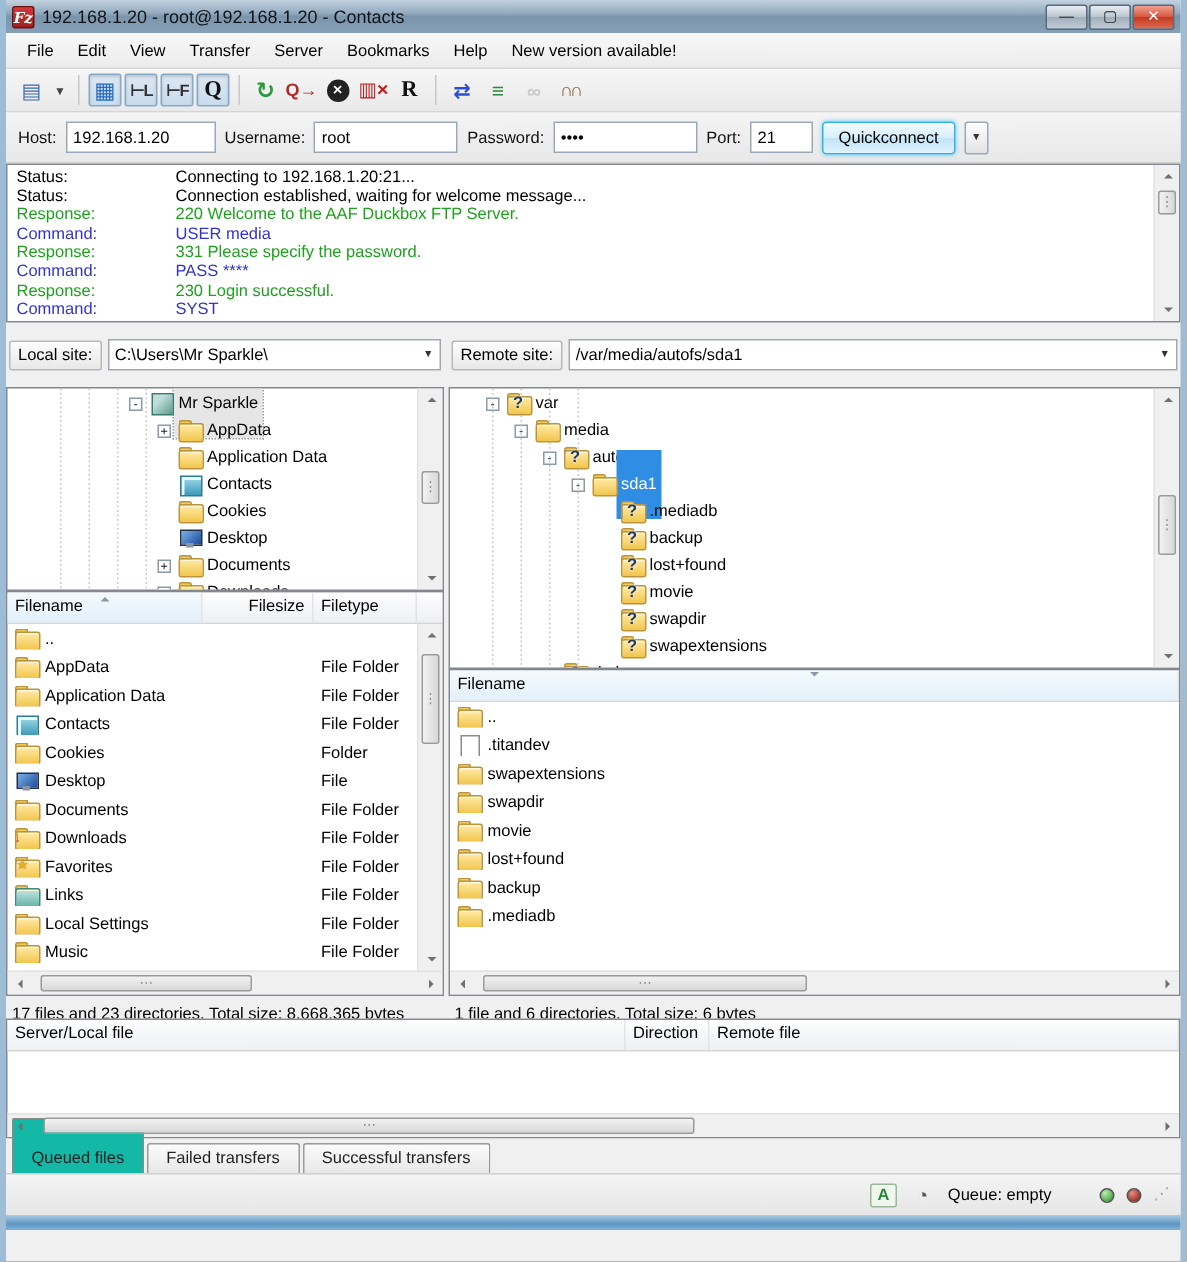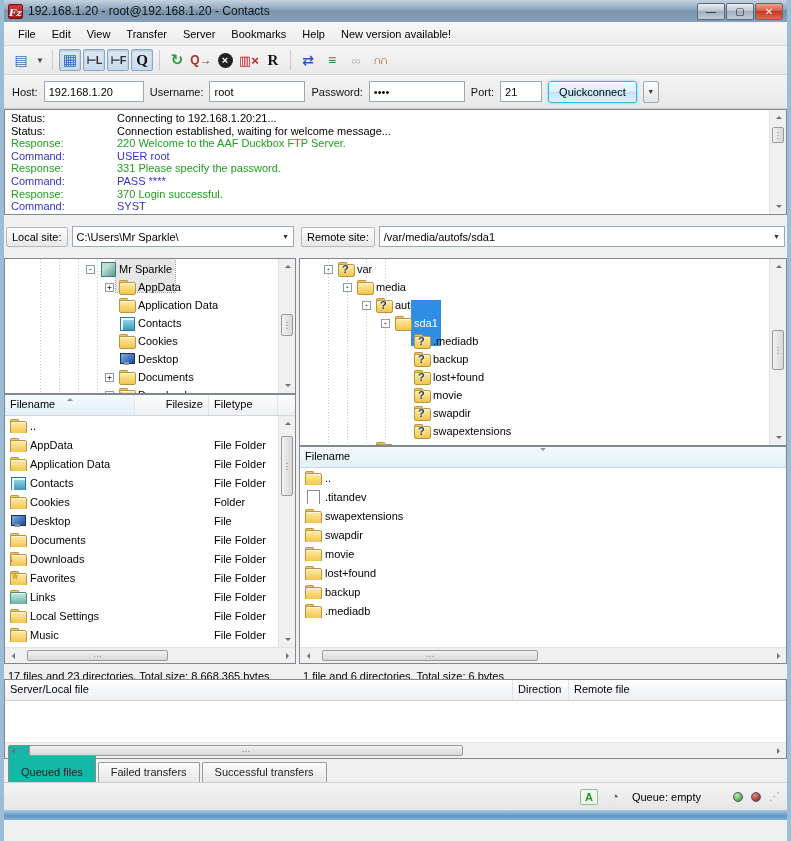--- a/index.html
+++ b/index.html
@@ -161,21 +161,21 @@
   .icon[data-icon="user-folder"]::after { content:""; position:absolute; left:1px; top:0; width:13px; height:13px;
     background:linear-gradient(135deg,#bfe0d8 30%,#5c9a90); border:1px solid #3a7a70; }
   .icon[data-icon="contacts"]::after { content:""; position:absolute; left:1px; top:1px; width:13px; height:12px;
     background:linear-gradient(180deg,#9fdcec,#3e9ab8); border:1px solid #2a7a98; box-shadow:inset 2px 2px 0 #e8f8fc; }
   .icon[data-icon="desktop"]::before { content:""; position:absolute; left:1px; top:1px; width:13px; height:9px;
     background:linear-gradient(135deg,#7ab0e8,#1c4a9a); border:1px solid #23304a; }
   .icon[data-icon="desktop"]::after { content:""; position:absolute; left:5px; top:10px; width:5px; height:3px; background:#8a93a3; }
 
   
   .queue-wrap { flex:none; height:80px; margin-top:3px; background:#fff; border:1px solid #828790; display:flex; flex-direction:column; }
-  .q-name { width:508px; flex:none; }
+  .q-name { width:412px; flex:none; }
   .q-dir { width:56px; flex:none; }
   .q-rest { flex:1; }
   .queue-body { flex:1; }
 
   .tabs { height:23px; flex:none; display:flex; align-items:flex-end; padding-left:4px; gap:2px; background:#f0f0f0; }
   .tab { border:1px solid #9a9a9a; border-bottom:none; border-radius:2px 2px 0 0; background:linear-gradient(#fbfbfb,#e8e8e8);
     padding:3px 12px 4px; color:#222; }
   .tab.active { font-weight:normal; background:#14b8a6; padding-top:20px; border-color:#8a8a8a; }
 
   
@@ -264,36 +264,36 @@
           <span class="logtext" data-name="log-text">Connection established, waiting for welcome message...</span>
         </div>
 
         <div class="logrow" data-name="log-row" data-type="response">
           <span class="loglabel" data-name="log-label">Response:</span>
           <span class="logtext" data-name="log-text">220 Welcome to the AAF Duckbox FTP Server.</span>
         </div>
 
         <div class="logrow" data-name="log-row" data-type="command">
           <span class="loglabel" data-name="log-label">Command:</span>
-          <span class="logtext" data-name="log-text">USER root</span>
+          <span class="logtext" data-name="log-text">USER media</span>
         </div>
 
         <div class="logrow" data-name="log-row" data-type="response">
           <span class="loglabel" data-name="log-label">Response:</span>
           <span class="logtext" data-name="log-text">331 Please specify the password.</span>
         </div>
 
         <div class="logrow" data-name="log-row" data-type="command">
           <span class="loglabel" data-name="log-label">Command:</span>
           <span class="logtext" data-name="log-text">PASS ****</span>
         </div>
 
         <div class="logrow" data-name="log-row" data-type="response">
           <span class="loglabel" data-name="log-label">Response:</span>
-          <span class="logtext" data-name="log-text">370 Login successful.</span>
+          <span class="logtext" data-name="log-text">230 Login successful.</span>
         </div>
 
         <div class="logrow" data-name="log-row" data-type="command">
           <span class="loglabel" data-name="log-label">Command:</span>
           <span class="logtext" data-name="log-text">SYST</span>
         </div>
 
         <div class="logrow" data-name="log-row" data-type="response">
           <span class="loglabel" data-name="log-label">Response:</span>
           <span class="logtext" data-name="log-text">215 UNIX Type: L8</span>

